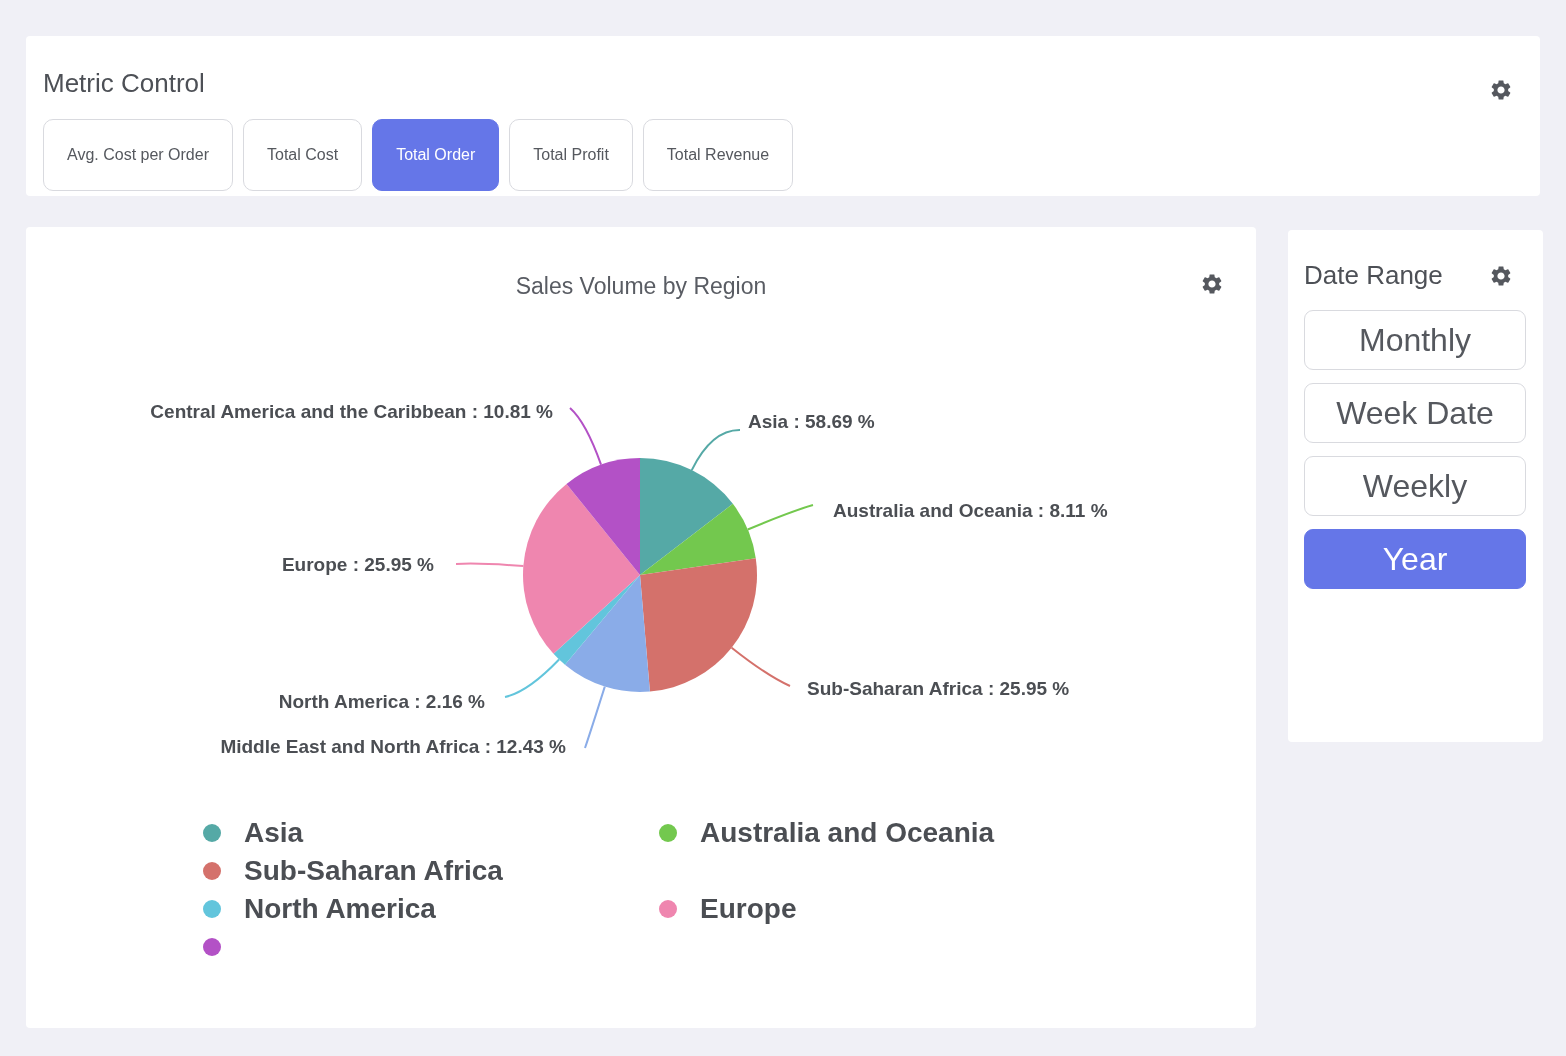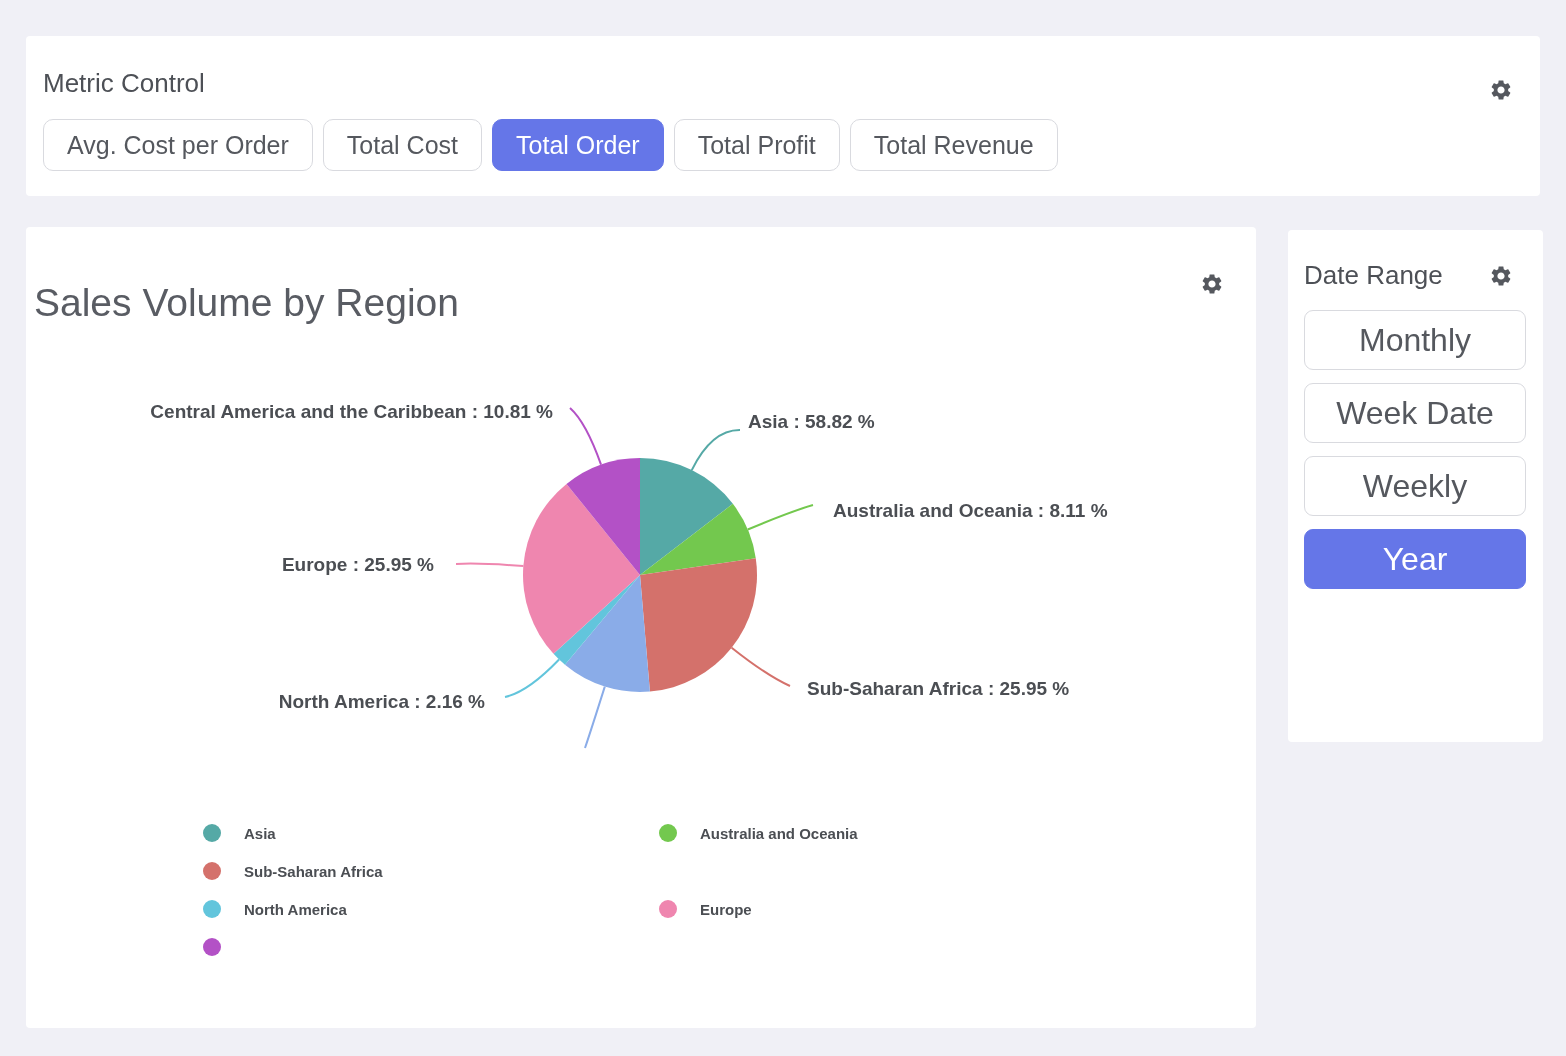--- a/index.html
+++ b/index.html
@@ -5,43 +5,43 @@
   html,body{margin:0;padding:0;width:1566px;height:1056px;background:#f0f0f6;
     font-family:"Liberation Sans", sans-serif;overflow:hidden;}
   .page{position:relative;width:1566px;height:1056px;}
   .card{position:absolute;background:#ffffff;border-radius:4px;}
 
   
   .metric-card{left:26px;top:36px;width:1514px;height:160px;}
   .panel-title{font-size:26px;color:#4d5056;}
   .metric-card .panel-title{position:absolute;left:17px;top:32px;}
   .btn-row{position:absolute;left:17px;top:83px;display:flex;gap:10px;}
-  .btn{display:flex;align-items:center;justify-content:center;height:52px;
+  .btn{display:flex;align-items:center;justify-content:center;height:72px;
     padding:0 23px;border:1.5px solid #d9dadf;border-radius:10px;background:#fff;
-    color:#55585e;font-size:25px;cursor:pointer;box-sizing:border-box;white-space:nowrap;}
+    color:#55585e;font-size:16px;cursor:pointer;box-sizing:border-box;white-space:nowrap;}
   .btn.selected{background:#6576e8;border-color:#6576e8;color:#ffffff;}
 
   
   .gear{position:absolute;width:24px;height:24px;color:#55585e;cursor:pointer;}
   .gear svg{width:100%;height:100%;display:block;}
   .gear-metric{left:1463px;top:42px;}
   .gear-chart{left:1174px;top:45px;}
   .gear-date{position:static;width:24px;height:24px;}
 
   
   .chart-card{left:26px;top:227px;width:1230px;height:801px;}
-  .chart-title{position:absolute;top:46px;left:0;width:100%;text-align:left;
-    font-size:39px;font-weight:400;color:#595c63;margin:8px;}
+  .chart-title{position:absolute;top:46px;left:0;width:100%;text-align:center;
+    font-size:23px;font-weight:400;color:#595c63;margin:0;}
   .chart-area{position:absolute;inset:0;}
   #pie-svg{position:absolute;left:0;top:0;width:1230px;height:801px;}
   .pie-label{position:absolute;font-size:19px;font-weight:700;color:#4b4e53;
     white-space:nowrap;transform:translateY(-50%);}
   .legend-item{position:absolute;display:flex;align-items:center;gap:23px;height:24px;cursor:pointer;}
   .legend-dot{width:18px;height:18px;border-radius:50%;flex:0 0 18px;}
-  .legend-label{font-size:15px;font-weight:700;color:#4b4e53;white-space:nowrap;}
+  .legend-label{font-size:28px;font-weight:700;color:#4b4e53;white-space:nowrap;}
 
   
   .date-card{left:1288px;top:230px;width:255px;height:512px;}
   .date-head{position:absolute;left:16px;top:30px;right:30px;display:flex;
     justify-content:space-between;align-items:center;}
   .date-buttons{position:absolute;left:16px;top:80px;display:flex;flex-direction:column;gap:13px;}
   .date-btn{width:222px;height:60px;font-size:32px;border-radius:9px;}
 </style>
 </head>
 <body>
@@ -81,23 +81,24 @@
           <path d="M 705.65 420.72 Q 740.91 448.69 764 459" fill="none" stroke="#d4716b" stroke-width="2"></path>
           <path d="M 614 348 L 623.91 464.58 A 117 117 0 0 1 538.97 437.77 Z" fill="#8aace8"></path>
           <path d="M 578.79 459.58 Q 565.25 502.49 559 521" fill="none" stroke="#8aace8" stroke-width="2"></path>
           <path d="M 614 348 L 538.97 437.77 A 117 117 0 0 1 527.51 426.80 Z" fill="#62c5dc"></path>
           <path d="M 533.05 432.48 Q 501.92 464.97 479 470" fill="none" stroke="#62c5dc" stroke-width="2"></path>
           <path d="M 614 348 L 527.51 426.80 A 117 117 0 0 1 540.50 256.97 Z" fill="#ef86af"></path>
           <path d="M 497.34 339.08 Q 452.47 335.64 430 337" fill="none" stroke="#ef86af" stroke-width="2"></path>
           <path d="M 614 348 L 540.50 256.97 A 117 117 0 0 1 614.00 231.00 Z" fill="#b351c6"></path>
           <path d="M 575.03 237.68 Q 560.04 195.25 544 181" fill="none" stroke="#b351c6" stroke-width="2"></path>
         </svg>
-    <div class="pie-label" style="left: 722px; top: 195px;">Asia : 58.82 %</div>
+    <div class="pie-label" style="left: 722px; top: 195px;">Asia : 58.69 %</div>
         <div class="pie-label" style="left: 807px; top: 284px;">Australia and Oceania : 8.11 %</div>
         <div class="pie-label" style="left: 781px; top: 462px;">Sub-Saharan Africa : 25.95 %</div>
+        <div class="pie-label" style="right: 690px; top: 520px;">Middle East and North Africa : 12.43 %</div>
         <div class="pie-label" style="right: 771px; top: 475px;">North America : 2.16 %</div>
         <div class="pie-label" style="right: 822px; top: 338px;">Europe : 25.95 %</div>
         <div class="pie-label" style="right: 703px; top: 185px;">Central America and the Caribbean : 10.81 %</div>
         <div class="legend-item" style="left: 177px; top: 594px;">
           <span class="legend-dot" style="background: rgb(85, 169, 166);"></span>
           <span class="legend-label">Asia</span>
         </div>
         <div class="legend-item" style="left: 177px; top: 632px;">
           <span class="legend-dot" style="background: rgb(212, 113, 107);"></span>
           <span class="legend-label">Sub-Saharan Africa</span>

